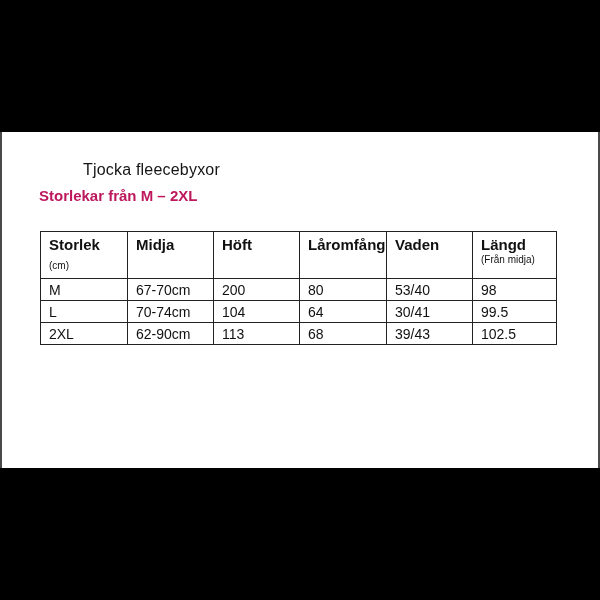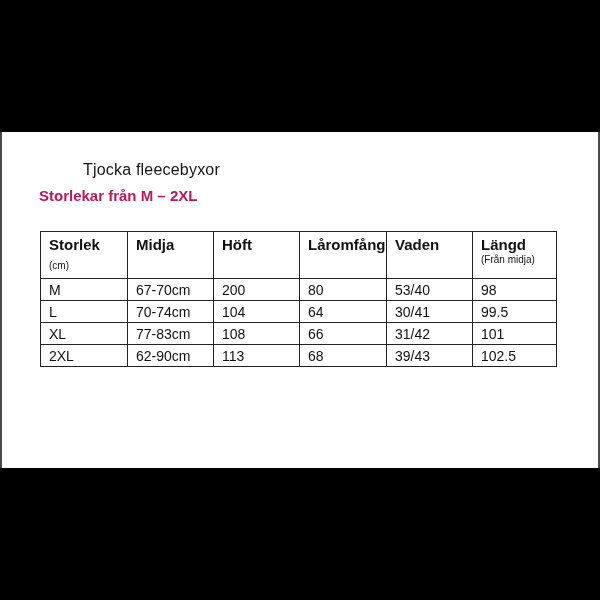--- a/index.html
+++ b/index.html
@@ -145,28 +145,20 @@
         </tr>
         <tr>
           <td>L</td>
           <td>70-74cm</td>
           <td>104</td>
           <td>64</td>
           <td>30/41</td>
           <td>99.5</td>
         </tr>
         <tr>
-          <td>XL</td>
-          <td>77-83cm</td>
-          <td>108</td>
-          <td>66</td>
-          <td>31/42</td>
-          <td>101</td>
-        </tr>
-        <tr>
           <td>2XL</td>
           <td>62-90cm</td>
           <td>113</td>
           <td>68</td>
           <td>39/43</td>
           <td>102.5</td>
         </tr>
       </tbody>
     </table>
 

